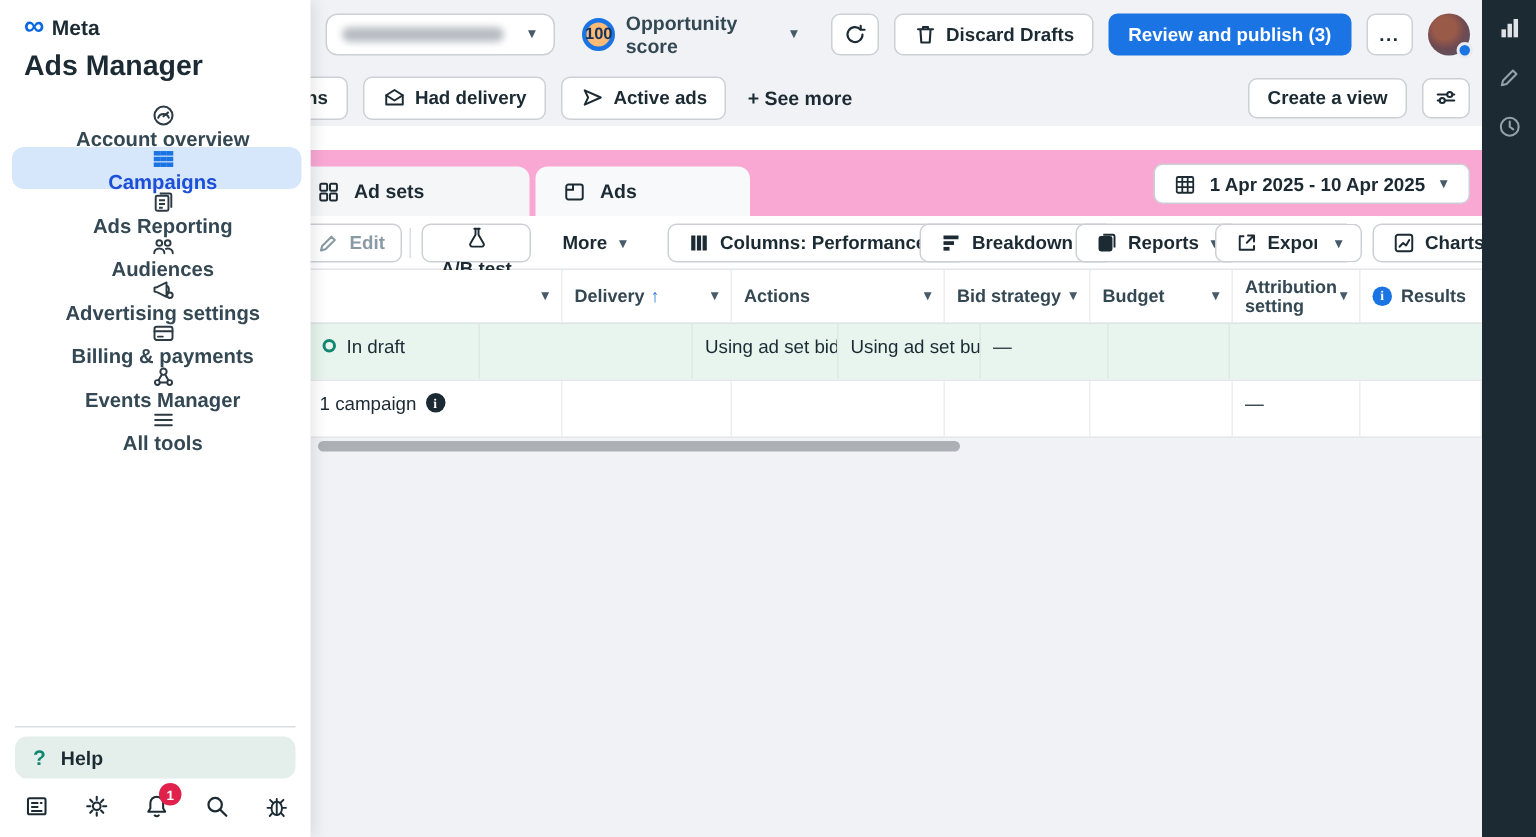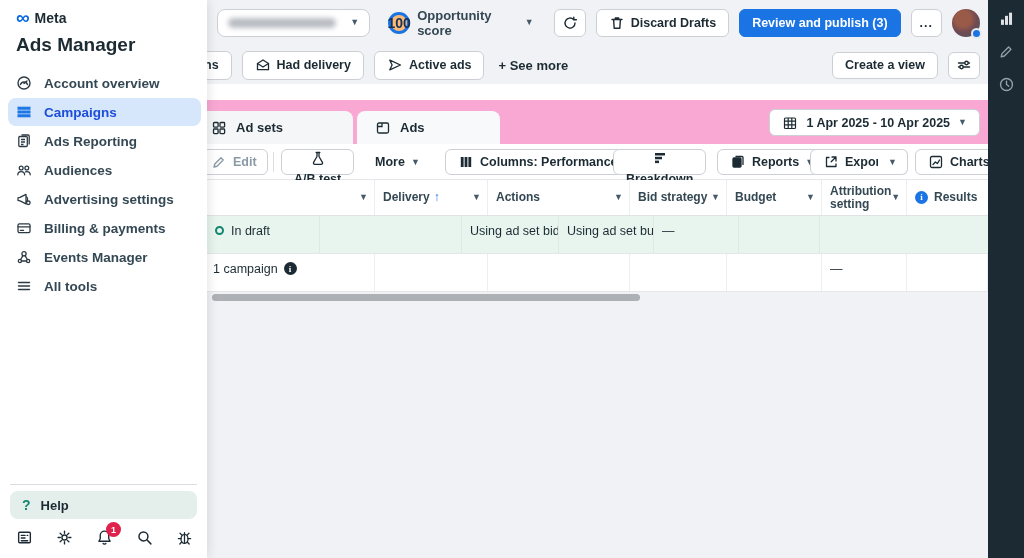--- a/index.html
+++ b/index.html
@@ -17,21 +17,21 @@
   .btn.primary { background:#1b74e4; border-color:#1b74e4; color:#fff; }
 
   
   .topbar { position:absolute; left:207px; top:0; width:781px; height:45px; background:#f0f2f5;
             display:flex; align-items:center; padding:0 8px 0 10px; gap:10px; }
   .account-dd { width:164px; height:28px; background:#fff; border:1px solid #ccd0d5; border-radius:8px;
                 display:flex; align-items:center; justify-content:space-between; padding:0 10px; }
   .blur-line { width:108px; height:10px; border-radius:6px; background:#b9bdc3; filter:blur(2.5px); }
   .opp { display:flex; align-items:center; gap:7px; margin-left:8px; cursor:pointer; }
   .score-ring { width:22px; height:22px; border-radius:50%; border:3px solid #1b74e4; background:#fdba74;
-                display:flex; align-items:center; justify-content:center; font-size:14px; font-weight:700; color:#14315c; }
+                display:flex; align-items:center; justify-content:center; font-size:11px; font-weight:700; color:#14315c; }
   .opp-label { font-weight:600; color:#344854; font-size:13px; }
   .tb-spacer { flex:1; }
   .icon-btn { padding:0 7px; }
   .dots-btn { font-weight:700; letter-spacing:1px; padding:0 8px; }
   .avatar { position:relative; width:28px; height:28px; border-radius:50%; flex:none;
             background:radial-gradient(circle at 40% 35%, #9a5a48 0 30%, #6f4a52 55%, #49576b 100%); filter:blur(0.5px); }
   .avatar-badge { position:absolute; right:-2px; bottom:-2px; width:11px; height:11px; border-radius:50%;
                   background:#1b74e4; border:2px solid #e9ebee; filter:none; }
 
   
@@ -54,21 +54,21 @@
   
   .toolbar { position:absolute; left:207px; top:144px; width:781px; height:36px; background:#fff;
              border-bottom:1px solid #e4e6e9; }
   .toolbar .btn { position:absolute; top:5px; height:26px; }
   .tb-edit { left:-9px; width:70px; color:#8a9aa5; }
   .tb-edit svg { stroke:#8a9aa5; }
   .tb-div { position:absolute; left:66px; top:8px; width:1px; height:20px; background:#dadde1; }
   .tb-abtest { left:74px;flex-direction:column; }
   .tb-more { left:156px; border:none; background:transparent; }
   .tb-columns { left:238px; }
-  .tb-breakdown { left:406px;flex-direction:column; }
+  .tb-breakdown { left:406px; }
   .tb-reports { left:510px; }
   .tb-export { left:603px; border-radius:6px 0 0 6px; }
   .tb-export-caret { left:671px; width:30px; justify-content:center; border-radius:0 6px 6px 0; border-left:none; padding:0; }
   .tb-charts { left:708px; }
 
   
   .thead { position:absolute; left:207px; top:180px; width:781px; height:35px; background:#fff;
            display:flex; font-size:12px; font-weight:700; color:#344854; }
   .th { display:flex; align-items:center; padding:0 6px 0 8px; border-right:1px solid #eceef0; line-height:13px; }
   .th .caret { margin-left:auto; }
@@ -92,22 +92,22 @@
 
   .hscroll { position:absolute; left:212px; top:294px; width:428px; height:7px; border-radius:4px; background:#adb0b5; }
 
   
   .sidebar { position:absolute; left:0; top:0; width:207px; height:558px; background:#fff; z-index:10;
              box-shadow:2px 0 10px rgba(0,0,0,.10); }
   .brand { display:flex; align-items:center; gap:5px; padding:8px 0 0 16px; }
   .brand-logo { font-size:19px; font-weight:700; color:#0668e1; line-height:1; }
   .brand-name { font-size:14px; font-weight:700; }
   .sb-title { font-size:19px; font-weight:700; padding:7px 0 12px 16px; }
-  .nav-item { display:flex; align-items:center; gap:12px; height:28px; margin:1px 6px 1px 8px; padding:0 0 0 8px;
-              border-radius:8px; font-size:13.5px; font-weight:600; color:#344854; cursor:pointer; }
+  .nav-item { display:flex; align-items:center; height:28px; margin:1px 6px 1px 8px; padding:0 0 0 8px;
+              border-radius:8px; font-size:13.5px; font-weight:600; color:#344854; cursor:pointer;flex-direction:column; }
   .nav-item svg { stroke:#2c3a44; }
   .nav-item.selected { background:#d6e6fb; color:#1d4ed8; }
   .nav-item.selected svg { stroke:#1b74e4; }
   .sb-bottom { position:absolute; left:0; bottom:0; width:100%; }
   .sb-divider { border-top:1px solid #dadde1; margin:0 10px 6px; }
   .help-pill { display:flex; align-items:center; gap:10px; background:#e4efeb; border-radius:8px; margin:0 10px 7px;
                padding:6px 12px; font-size:13px; font-weight:600; cursor:pointer; }
   .help-q { color:#12876f; font-weight:700; font-size:14px; }
   .sb-icons { display:flex; align-items:center; gap:23px; padding:3px 0 12px 16px; }
   .sb-icons svg { stroke:#1c2b33; width:17px; height:17px; cursor:pointer; }

